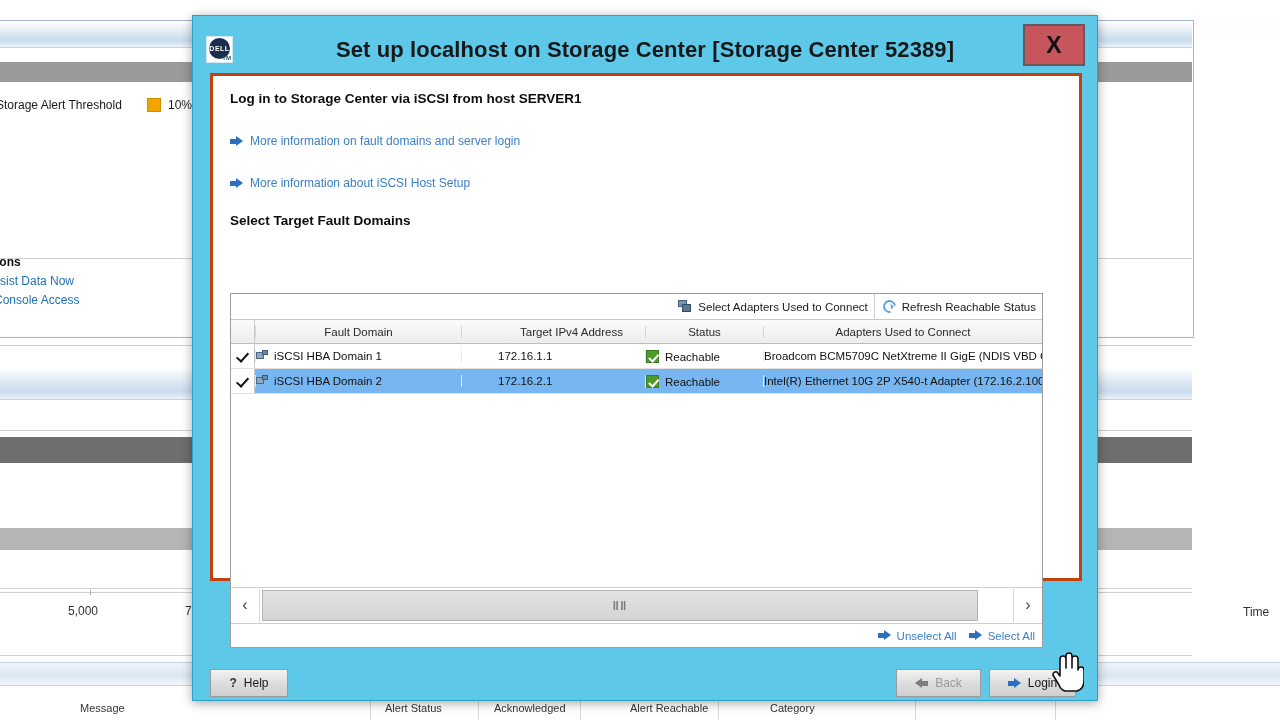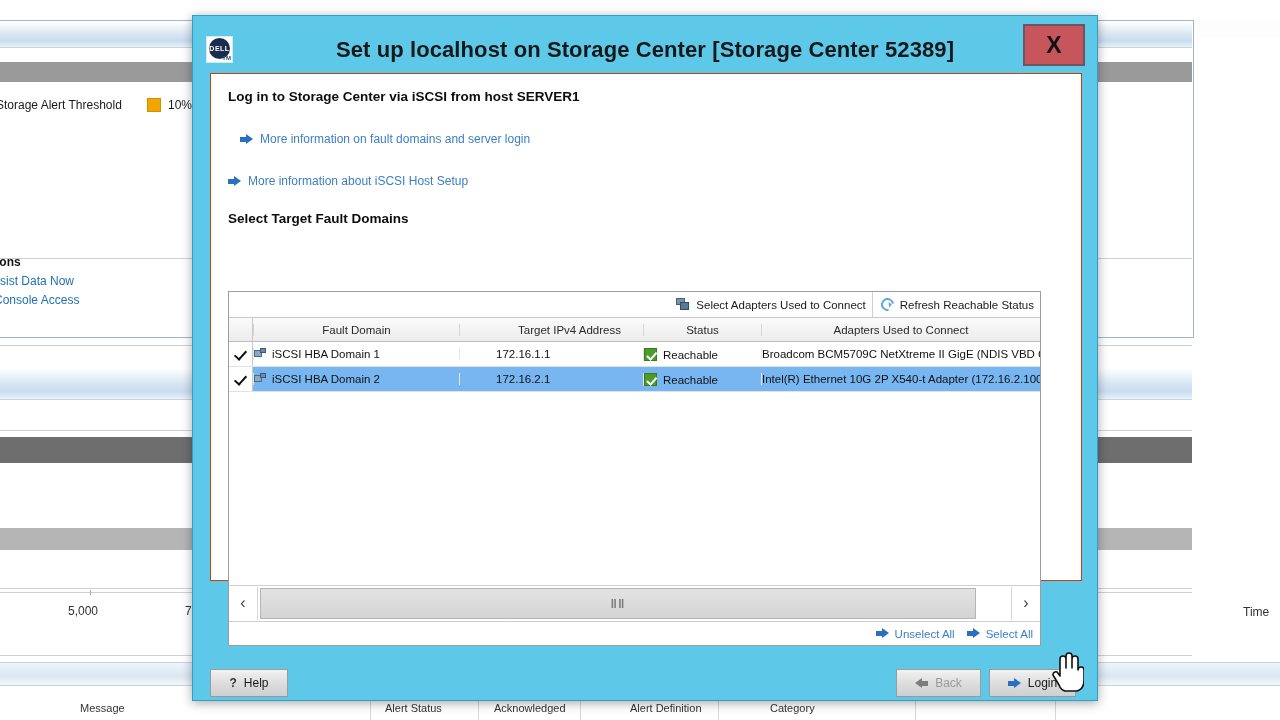--- a/index.html
+++ b/index.html
@@ -100,21 +100,21 @@
     width: 62px; height: 42px;
     background: #c6555c; border: 2px solid #6a5560;
     color: #111; font-size: 23px; font-weight: bold;
     text-align: center; line-height: 38px;
     cursor: pointer;
   }
 
   .dialog-body {
     position: absolute; left: 17px; top: 57px;
     width: 872px; height: 508px;
-    background: #ffffff; border: 1px solid #c2410c;
+    background: #ffffff; border: 3px solid #c2410c;
   }
 
   .section-title {
     position: absolute; font-size: 13.5px; font-weight: bold; color: #0d0d0d;
     white-space: nowrap;
   }
   .para {
     position: absolute; font-size: 12px; color: #1a1a1a; white-space: nowrap;
   }
   .linkrow {
@@ -305,21 +305,21 @@
   <span class="bg-axis-label" style="left:68px; top:604px;">5,000</span>
   <span class="bg-axis-label" style="left:185px; top:604px;">7</span>
   <span class="bg-axis-label" style="left:1243px; top:605px;">Time</span>
 
   <div class="bg-hairline" style="top:655px;"></div>
   <div class="bg-bottomband" style="top:662px;"></div>
 
   <span class="bg-colhdr" style="left:80px;">Message</span>
   <span class="bg-colhdr" style="left:385px;">Alert Status</span>
   <span class="bg-colhdr" style="left:494px;">Acknowledged</span>
-  <span class="bg-colhdr" style="left:630px;">Alert Definition</span>
+  <span class="bg-colhdr" style="left:630px;">Alert Reachable</span>
   <span class="bg-colhdr" style="left:770px;">Category</span>
   <div class="bg-colsep" style="left:370px;"></div>
   <div class="bg-colsep" style="left:478px;"></div>
   <div class="bg-colsep" style="left:580px;"></div>
   <div class="bg-colsep" style="left:718px;"></div>
   <div class="bg-colsep" style="left:915px;"></div>
   <div class="bg-colsep" style="left:1055px;"></div>
 </div>
 
 <div id="dialog">
@@ -330,21 +330,21 @@
       <div class="sub">TM</div>
     </div>
     <div class="title-text">Set up localhost on Storage Center [Storage Center 52389]</div>
     <div class="close-btn">X</div>
   </div>
 
   <div class="dialog-body">
 
     <div class="section-title" style="left:17px; top:15px;">Log in to Storage Center via iSCSI from host SERVER1</div>
 
-    <div class="linkrow" style="left:29px; top:58px;">
+    <div class="linkrow" style="left:17px; top:58px;">
       <span class="arrow-ic"></span>
       <span>More information on fault domains and server login</span>
     </div>
 
 
     <div class="linkrow" style="left:17px; top:100px;">
       <span class="arrow-ic"></span>
       <span>More information about iSCSI Host Setup</span>
     </div>
 

